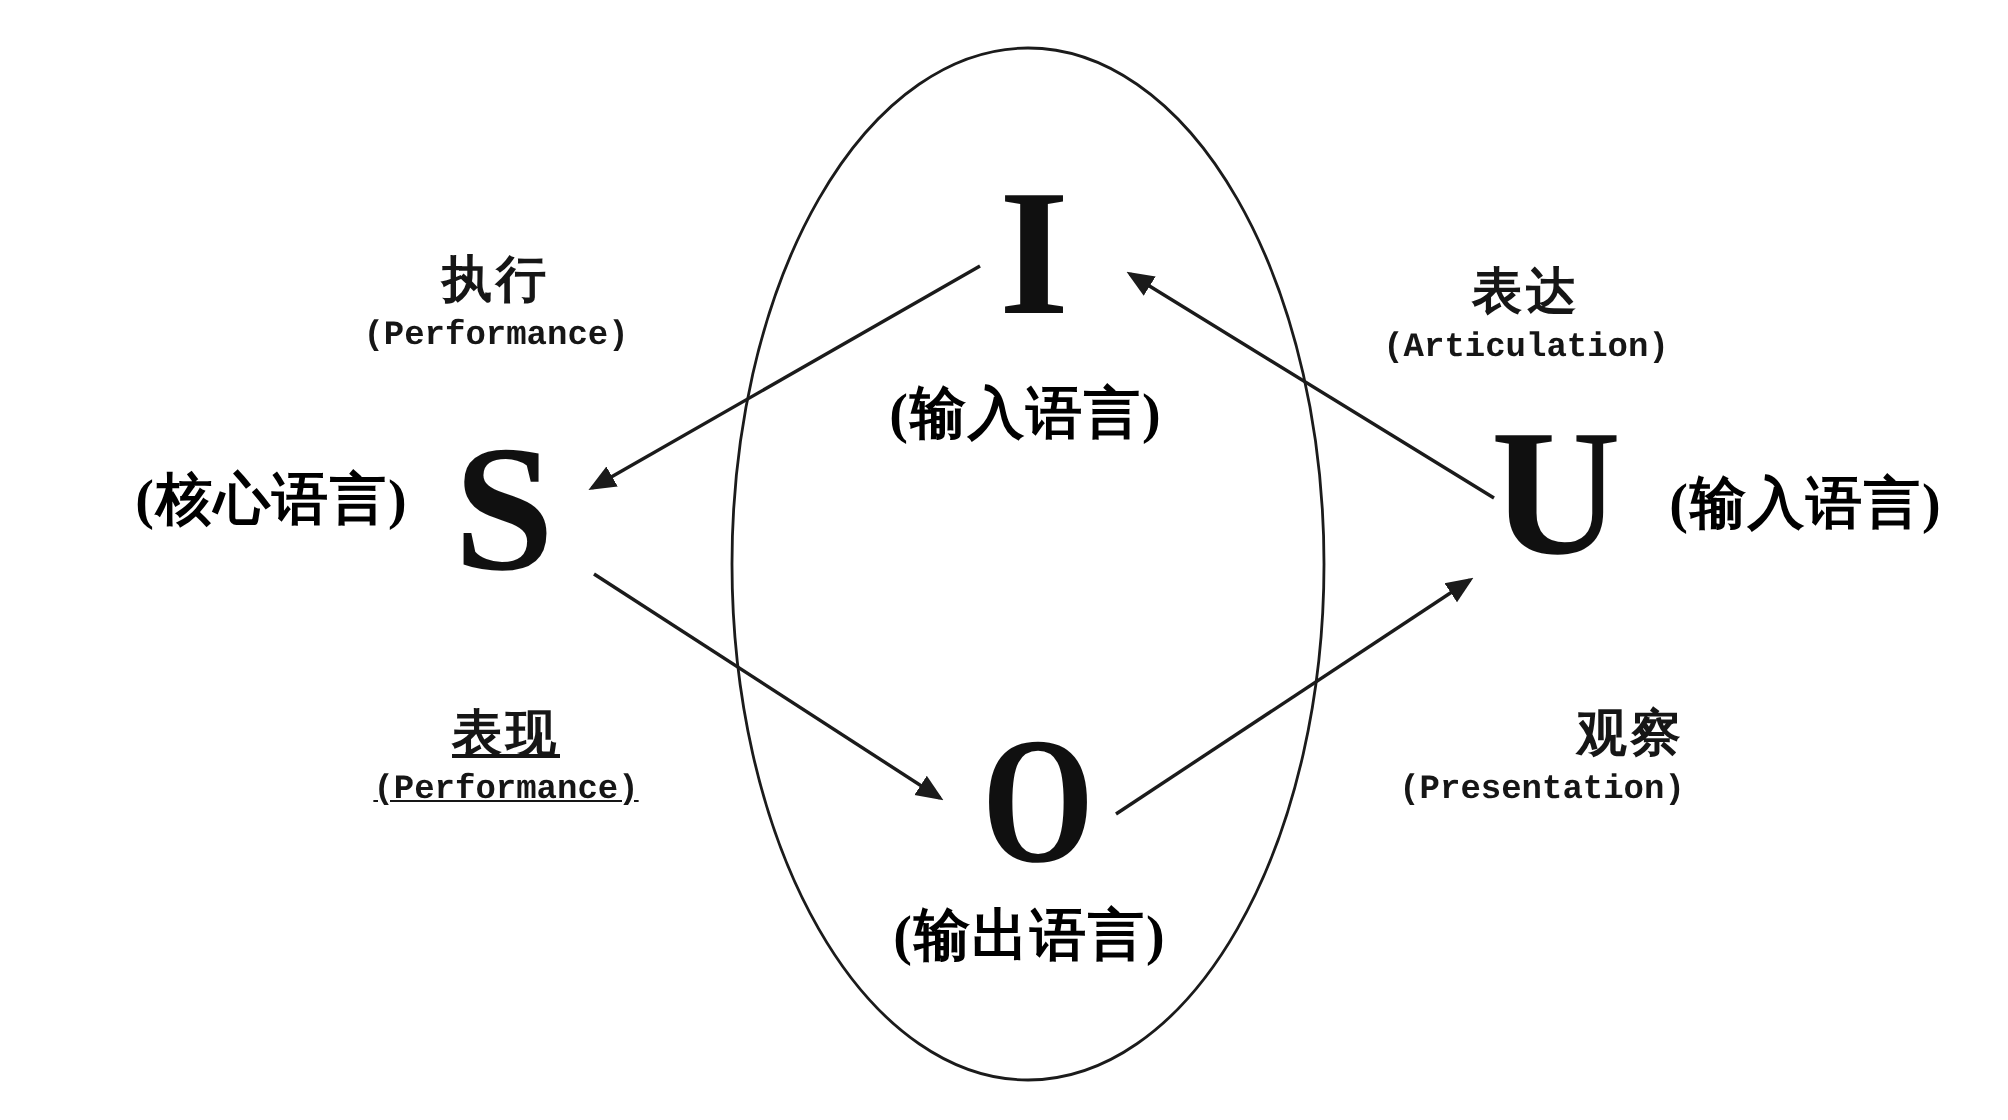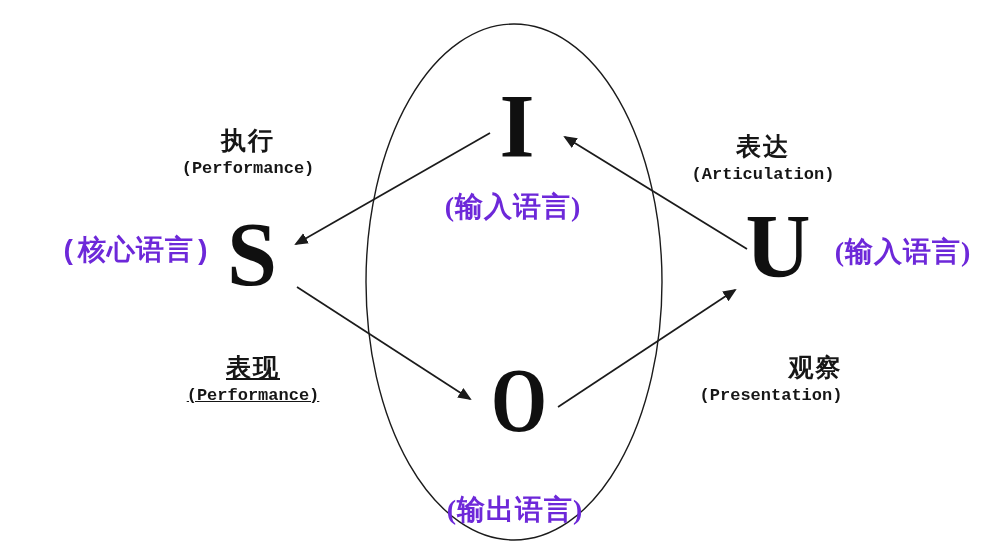--- a/index.html
+++ b/index.html
@@ -17,21 +17,21 @@
   }
   .stage svg {
     position: absolute;
     left: 0;
     top: 0;
   }
   .abs {
     position: absolute;
     transform: translate(-50%, -50%);
     white-space: nowrap;
-    color: #6d28d9;
+    color: #000000;
   }
   .node-letter {
     position: absolute;
     transform: translate(-50%, -54%);
     font-family: "Liberation Serif", "DejaVu Serif", serif;
     font-weight: 700;
     font-size: 90px;
     line-height: 1;
     color: #101010;
     white-space: nowrap;
@@ -91,23 +91,23 @@
   <div class="node-letter" style="left:517px; top:131px;">I</div>
 
   <div class="node-letter" style="left:252px; top:259px;">S</div>
 
   <div class="node-letter narrow" style="left:519px; top:405px;">O</div>
 
   <div class="node-letter" style="left:778px; top:251px;">U</div>
 
   <div class="abs node-label" style="left:513px; top:207px;">(输入语言)</div>
 
-  <div class="abs node-label" style="left:136px; top:250px;font-family:Liberation Mono, monospace;">(核心语言)</div>
+  <div class="abs node-label" style="left:136px; top:250px;">(核心语言)</div>
 
-  <div class="abs node-label" style="left:515px; top:468px;margin-top:42px;">(输出语言)</div>
+  <div class="abs node-label" style="left:515px; top:468px;">(输出语言)</div>
 
   <div class="abs node-label" style="left:903px; top:252px;">(输入语言)</div>
 
   <div class="edge-label" style="left:248px; top:154px;">
     <div class="zh">执行</div>
     <div class="en">(Performance)</div>
   </div>
 
   <div class="edge-label" style="left:763px; top:160px;">
     <div class="zh">表达</div>

